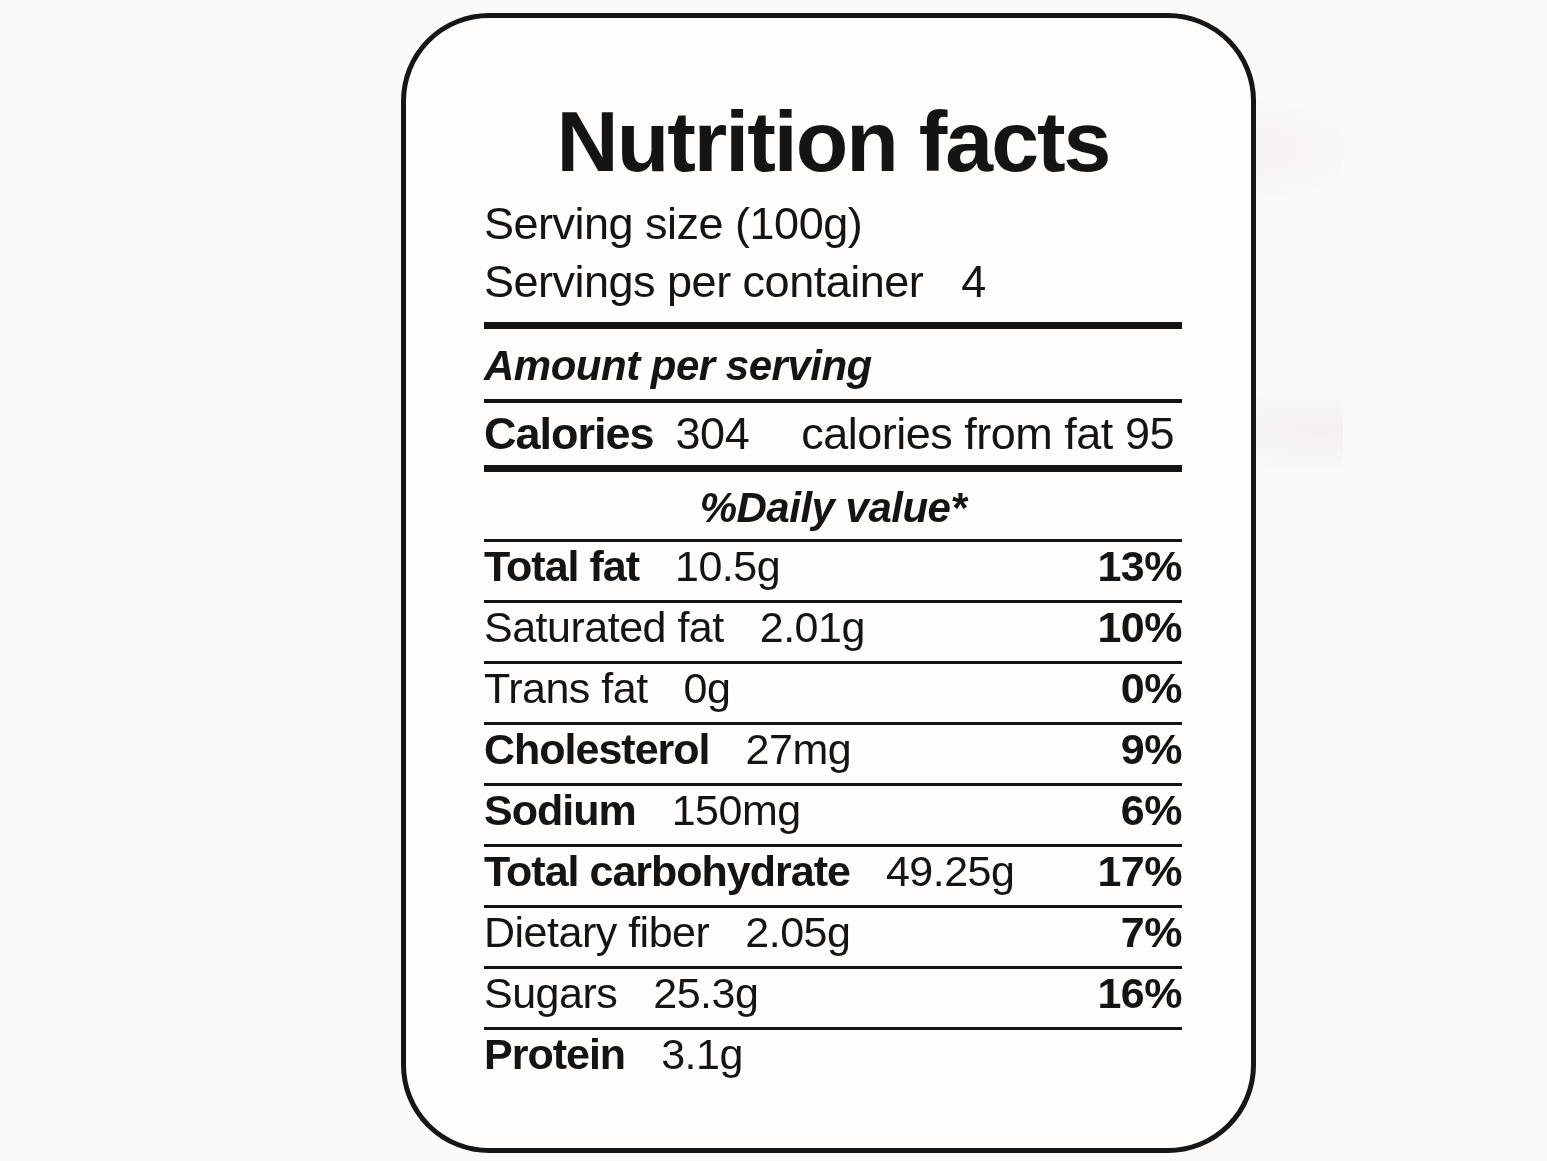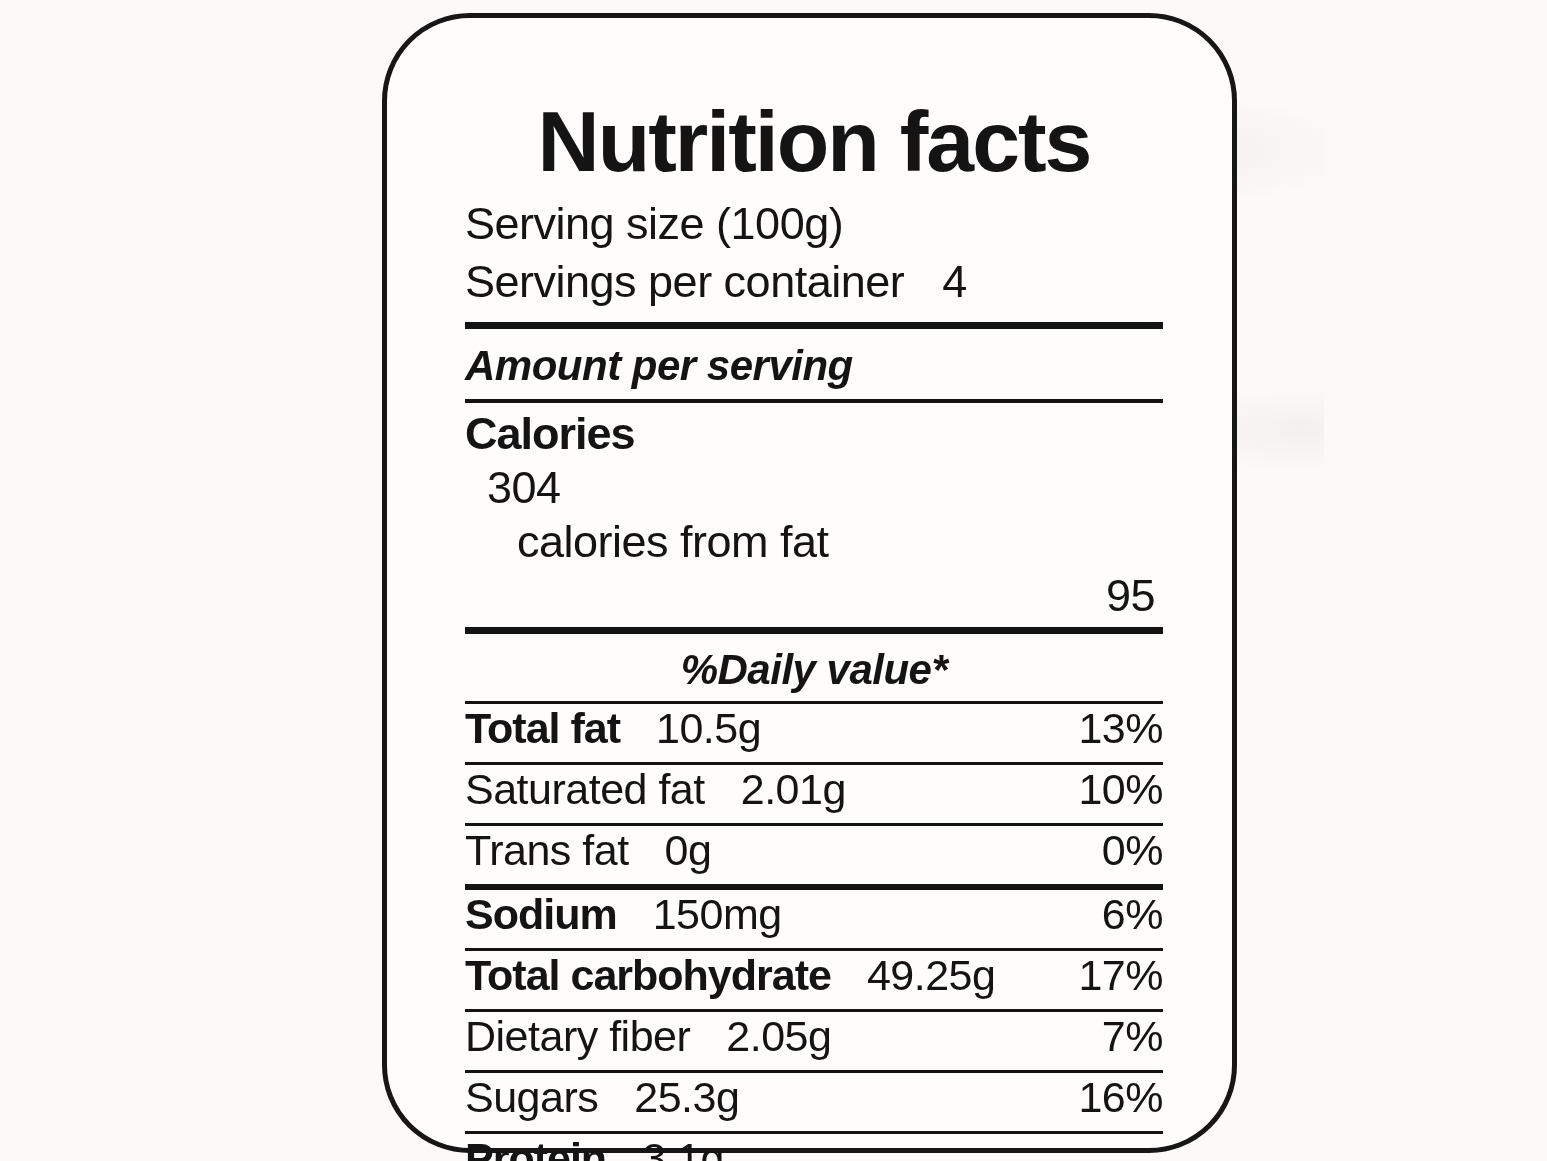--- a/index.html
+++ b/index.html
@@ -10,20 +10,21 @@
     color: #141414;
     overflow: hidden;
   }
   .page {
     position: relative;
     width: 1324px; height: 1161px;
     background:
       radial-gradient(ellipse 300px 80px at 1160px 150px, rgba(220,200,205,0.25), rgba(0,0,0,0) 70%),
       radial-gradient(ellipse 200px 60px at 1300px 430px, rgba(225,215,215,0.3), rgba(0,0,0,0) 70%),
       #fbfaf8;
+    margin-left: 19px;
   }
   .label-box {
     position: absolute;
     left: 382px; top: 13px;
     width: 855px; height: 1140px;
     background: #fefdfc;
     border: 5px solid #161616;
     border-radius: 88px;
     padding: 0 69px 0 78px;
   }
@@ -56,23 +57,22 @@
     font-weight: bold;
     letter-spacing: -0.5px;
     font-style: italic;
   }
   .r2 { margin-top: 8px; }
   .calories-row {
     margin-top: 4px;
     font-size: 45px;
     line-height: 54px;
     display: flex;
-    align-items: flex-start;
-    letter-spacing: -0.5px;
-    flex-direction: column;
+    align-items: flex-end;
+    letter-spacing: -0.5px;
   }
   .calories-row .cal-label { font-weight: bold; letter-spacing: -1px; }
   .calories-row .cal-value { margin-left: 22px; }
   .calories-row .cff-label { margin-left: 52px; }
   .calories-row .cff-value { margin-left: auto; margin-right: 8px; }
   .r3 { margin-top: 4px; }
   .dv-header {
     margin-top: 12px;
     font-size: 42px;
     line-height: 48px;
@@ -87,21 +87,21 @@
     display: flex;
     align-items: flex-start;
     font-size: 43px;
     letter-spacing: -0.5px;
   }
   .nrow .nname  { white-space: nowrap; }
   .nrow.bold .nname { font-weight: bold; letter-spacing: -1px; }
   .nrow .namount { margin-left: 36px; white-space: nowrap; }
   .nrow .ndv {
     margin-left: auto;
-    font-weight: normal;
+    font-weight: bold;
     white-space: nowrap;
   }
 </style>
 </head>
 <body>
 
 <div class="page">
   <div class="label-box">
 
     <div class="title">Nutrition facts</div>
@@ -146,20 +146,25 @@
     </div>
     <div class="rule thin"></div>
 
     <div class="nrow">
       <span class="nname">Trans fat</span>
       <span class="namount">0g</span>
       <span class="ndv">0%</span>
     </div>
     <div class="rule thin"></div>
 
+    <div class="nrow bold">
+      <span class="nname">Cholesterol</span>
+      <span class="namount">27mg</span>
+      <span class="ndv">9%</span>
+    </div>
     <div class="rule thin"></div>
 
     <div class="nrow bold">
       <span class="nname">Sodium</span>
       <span class="namount">150mg</span>
       <span class="ndv">6%</span>
     </div>
     <div class="rule thin"></div>
 
     <div class="nrow bold">

